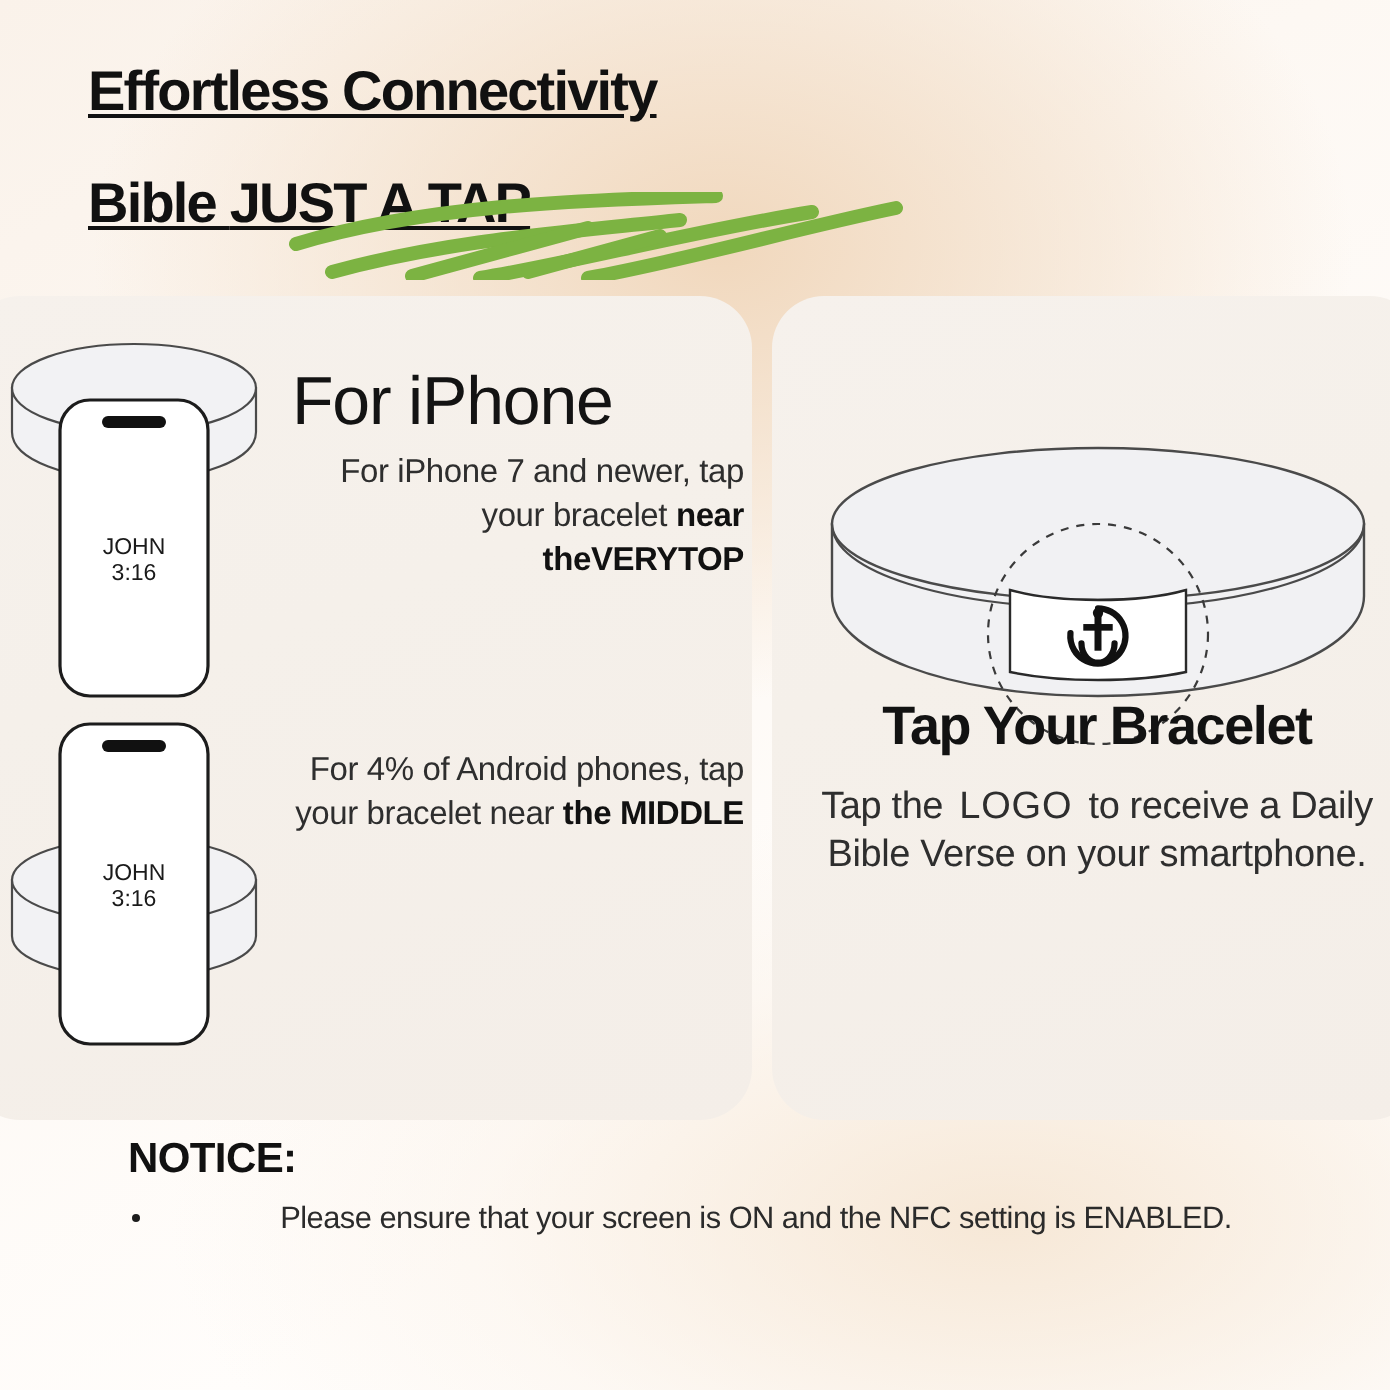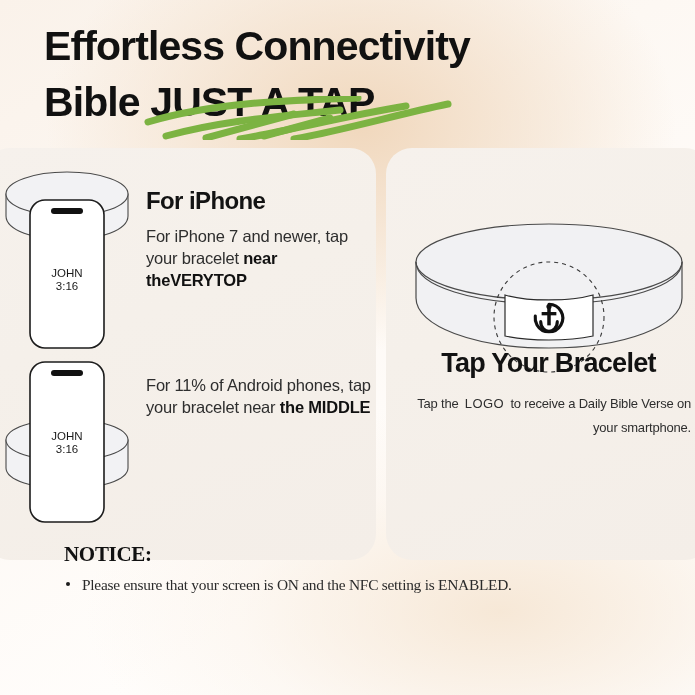--- a/index.html
+++ b/index.html
@@ -27,25 +27,26 @@
 
   
   .header {
     position: absolute;
     left: 44px;
     top: 18px;
     width: 620px;
   }
   .title-line {
     font-weight: bold;
-    font-size: 41px;
+    font-size: 28px;
     line-height: 56px;
     letter-spacing: -0.9px;
     color: #111111;
     white-space: nowrap;
+    text-decoration: underline;
   }
   .title-line-2 {
     position: relative;
     display: inline-block;
   }
   .scribble {
     position: absolute;
     left: 100px;
     top: 22px;
     width: 310px;
@@ -94,33 +95,34 @@
     width: 134px;
     height: 195px;
   }
   .row-text {
     position: absolute;
     left: 162px;
     top: 26px;
     width: 226px;
   }
   .row-head {
-    font-size: 24px;
-    font-weight: bold;
+    font-size: 34px;
+    font-weight: normal;
     letter-spacing: -0.6px;
     color: #131313;
     line-height: 34px;
     margin: 0 0 7px 0;
   }
   .row-body {
     font-size: 16.5px;
     line-height: 22px;
     color: #2e2e2e;
     letter-spacing: -0.2px;
     margin: 0;
+    text-align: right;
   }
   .row-body b { font-weight: bold; color: #111; }
 
   
   .bracelet-art {
     position: absolute;
     left: 16px;
     top: 58px;
     width: 294px;
     height: 170px;
@@ -134,54 +136,54 @@
     font-size: 27px;
     font-weight: bold;
     letter-spacing: -0.7px;
     color: #121212;
   }
   .right-body {
     position: absolute;
     left: 20px;
     top: 244px;
     width: 285px;
-    text-align: right;
-    font-size: 13px;
+    text-align: center;
+    font-size: 19px;
     line-height: 24px;
     color: #2e2e2e;
     letter-spacing: -0.2px;
   }
   .right-body .logoword {
     letter-spacing: 0.4px;
     padding: 0 3px;
   }
 
   
   .notice {
     position: absolute;
     left: 64px;
-    top: 542px;
+    top: 568px;
     width: 610px;
-    font-family: Liberation Serif, serif;
   }
   .notice-title {
     font-size: 21px;
     font-weight: bold;
     letter-spacing: -0.3px;
     color: #111111;
     margin: 0 0 8px 0;
   }
   .notice-item {
     position: relative;
     padding-left: 18px;
     font-size: 15.4px;
     line-height: 20px;
     color: #2b2b2b;
     letter-spacing: -0.25px;
     margin-bottom: 7px;
+    text-align: center;
   }
   .notice-item .dot {
     position: absolute;
     left: 2px;
     top: 7px;
     width: 4px;
     height: 4px;
     border-radius: 50%;
     background: #1c1c1c;
   }
@@ -242,21 +244,21 @@
           </g>
 
           <g>
             <rect x="30" y="14" width="74" height="160" rx="15" ry="15" fill="#ffffff" stroke="#1c1c1c" stroke-width="1.6"></rect>
             <rect x="51" y="22" width="32" height="6" rx="3" ry="3" fill="#111111"></rect>
           </g>
           <text x="67" y="92" text-anchor="middle" font-family="Liberation Sans, sans-serif" font-size="11.5" fill="#1a1a1a">JOHN</text>
           <text x="67" y="105" text-anchor="middle" font-family="Liberation Sans, sans-serif" font-size="11.5" fill="#1a1a1a">3:16</text>
         </svg>
         <div class="row-text">
-          <p class="row-body"><span>For 11% of Android phones, tap your bracelet near </span><b>the MIDDLE</b></p>
+          <p class="row-body"><span>For 4% of Android phones, tap your bracelet near </span><b>the MIDDLE</b></p>
         </div>
       </div>
     </div>
 
     <div class="card card-right">
       <svg class="bracelet-art" viewBox="0 0 294 170">
 
         <g fill="#f1f1f3" stroke="#4a4a4a" stroke-width="1.2">
           <path d="M14 56 L14 92 C14 120, 72 142, 147 142 C222 142, 280 120, 280 92 L280 56 Z"></path>
           <ellipse cx="147" cy="56" rx="133" ry="38"></ellipse>

